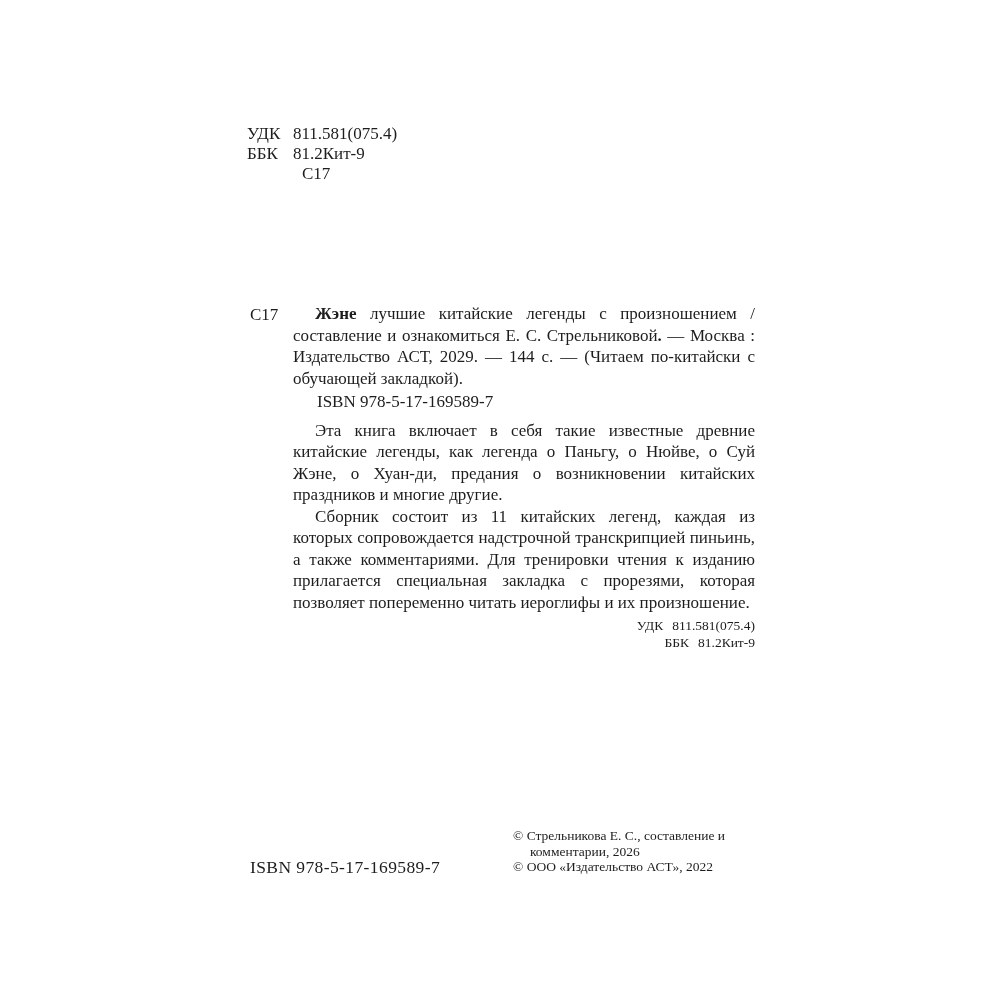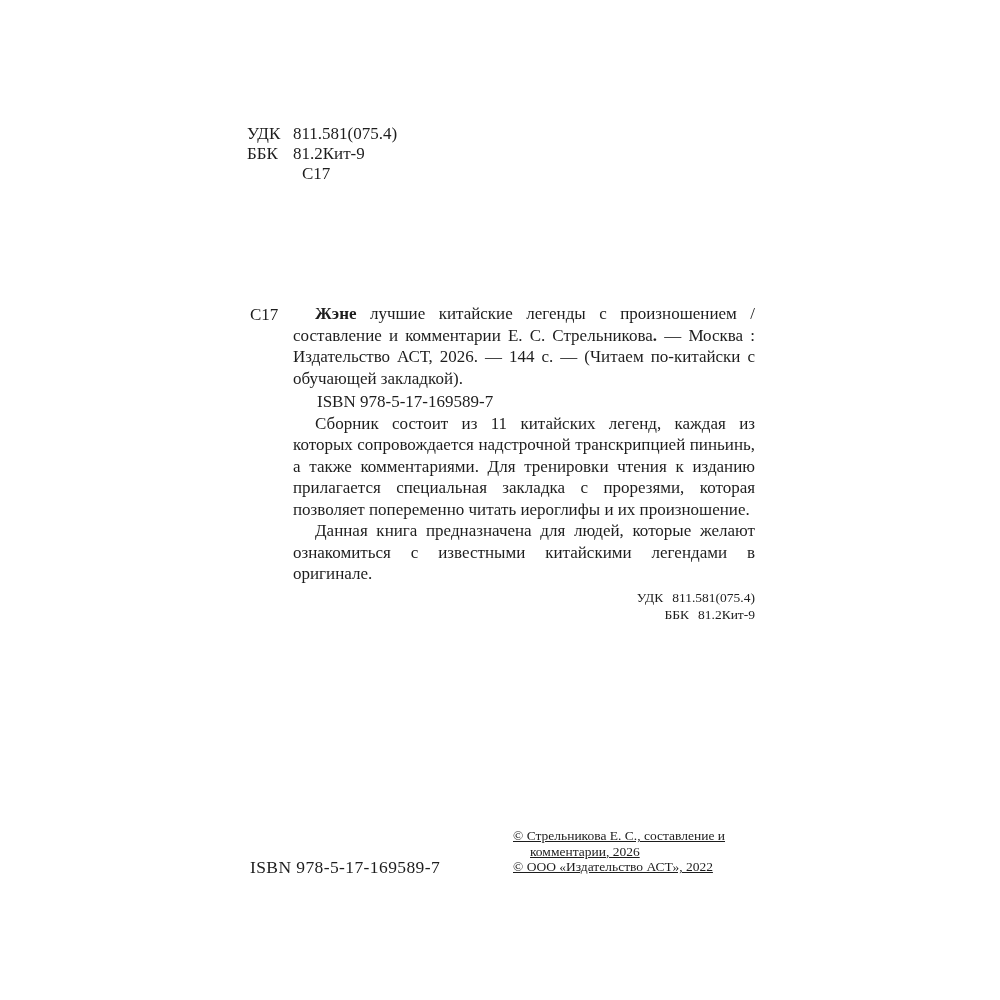--- a/index.html
+++ b/index.html
@@ -82,43 +82,43 @@
     white-space: nowrap;
   }
   .footer-copyright {
     position: absolute;
     left: 513px;
     top: 828px;
     width: 246px;
     font-size: 13.5px;
     line-height: 15.5px;
   }
-  .footer-copyright p { margin: 0; text-decoration: underline; }
+  .footer-copyright p { margin: 0; }
   .footer-copyright .hang {
     padding-left: 17px;
     text-indent: -17px;
   }
 </style>
 </head>
 <body>
 
 <div class="page">
 
   <div class="top-codes">
     <div class="code-row"><span class="code-label">УДК</span><span class="code-value">811.581(075.4)</span></div>
     <div class="code-row"><span class="code-label">ББК</span><span class="code-value">81.2Кит-9</span></div>
     <div class="code-row author-sign-row"><span class="code-value">С17</span></div>
   </div>
 
   <div class="card">
     <span class="card-sign">С17</span>
-    <p class="bib"><b>Жэне</b><span> лучшие китайские легенды с произношением / составление и комментарии Е. С. Стрельникова</span><b>.</b><span> — Москва : Издательство АСТ, 2026. — 144 с. — (Читаем по-китайски с обучающей закладкой).</span></p>
+    <p class="bib"><b>Жэне</b><span> лучшие китайские легенды с произношением / составление и ознакомиться Е. С. Стрельниковой</span><b>.</b><span> — Москва : Издательство АСТ, 2029. — 144 с. — (Читаем по-китайски с обучающей закладкой).</span></p>
     <p class="isbn-line">ISBN 978-5-17-169589-7</p>
+    <p class="annot first">Эта книга включает в себя такие известные древние китайские легенды, как легенда о Паньгу, о Нюйве, о Суй Жэне, о Хуан-ди, предания о возникновении китайских праздников и многие другие.</p>
     <p class="annot">Сборник состоит из 11 китайских легенд, каждая из которых сопровождается надстрочной транскрипцией пиньинь, а также комментариями. Для тренировки чтения к изданию прилагается специальная закладка с прорезями, которая позволяет попеременно читать иероглифы и их произношение.</p>
-    <p class="annot">Данная книга предназначена для людей, которые желают ознакомиться с известными китайскими легендами в оригинале.</p>
     <div class="codes-right">
       <div class="code-row-r"><span class="code-label-r">УДК</span><span>811.581(075.4)</span></div>
       <div class="code-row-r"><span class="code-label-r">ББК</span><span>81.2Кит-9</span></div>
     </div>
   </div>
 
   <div class="footer-isbn">ISBN 978-5-17-169589-7</div>
 
   <div class="footer-copyright">
     <p class="hang">© Стрельникова Е. С., составление и комментарии, 2026</p>

